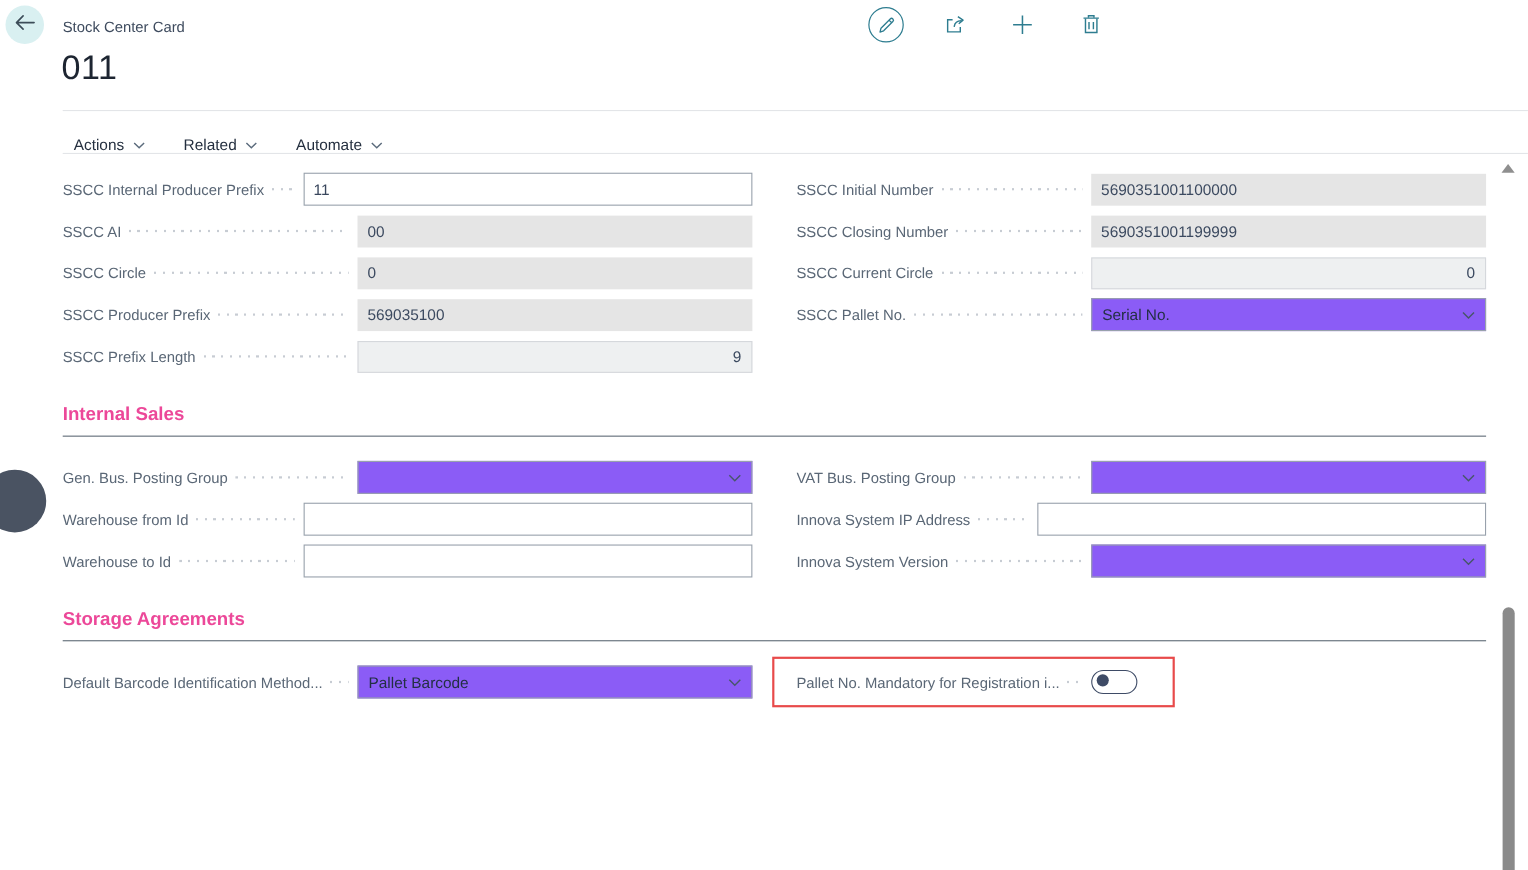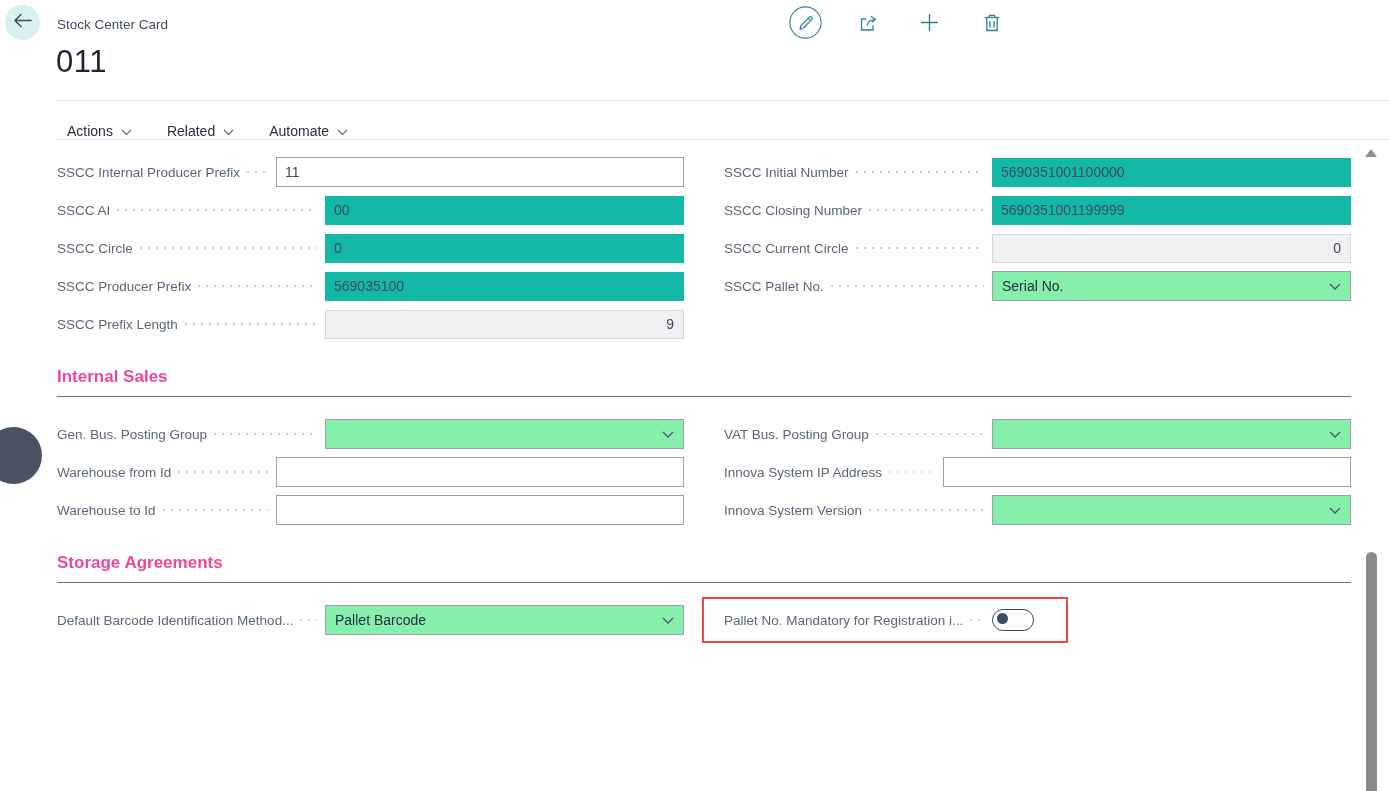--- a/index.html
+++ b/index.html
@@ -41,26 +41,26 @@
   .leader{
     flex:1;height:2px;margin:0 8px 0 7px;min-width:6px;
     background-image:repeating-linear-gradient(90deg,#c7ccd3 0 2px,transparent 2px 8px);
   }
   .ctrl{width:359px;flex:none;box-sizing:border-box;}
   input.txt{
     width:408px;box-sizing:border-box;height:30px;border:1px solid #98a1ac;border-radius:0;
     padding:0 8px;font:14px "Liberation Sans",sans-serif;color:#39465c;background:#fff;outline:none;
   }
   .ro{
-    box-sizing:border-box;height:29px;line-height:29px;background:#14b8a6;
+    box-sizing:border-box;height:29px;line-height:29px;background:#e5e5e5;
     padding:0 9px;font-size:14px;color:#3c4a60;overflow:hidden;white-space:nowrap;
   }
   .ro.num{text-align:right;border:1px solid #d5d8dc;background:#eef0f1;line-height:27px;}
   .sel{
-    box-sizing:border-box;height:30px;border:1px solid #98a1ac;background:#86efac;
+    box-sizing:border-box;height:30px;border:1px solid #98a1ac;background:#8b5cf6;
     display:flex;align-items:center;padding:0 9px;font-size:14px;color:#232f44;cursor:pointer;
   }
   .sel .sel-val{flex:1;overflow:hidden;white-space:nowrap;}
   .toggle{
     width:40px;height:20px;border:1.5px solid #3e4b66;border-radius:12px;
     background:#fff;position:relative;cursor:pointer;flex:none;
   }
   .toggle .knob{position:absolute;left:4px;top:3px;width:11px;height:11px;background:#3e4b66;border-radius:50%;}
   .hl-box{
     position:absolute;left:-22px;top:-4px;width:362px;height:42px;

